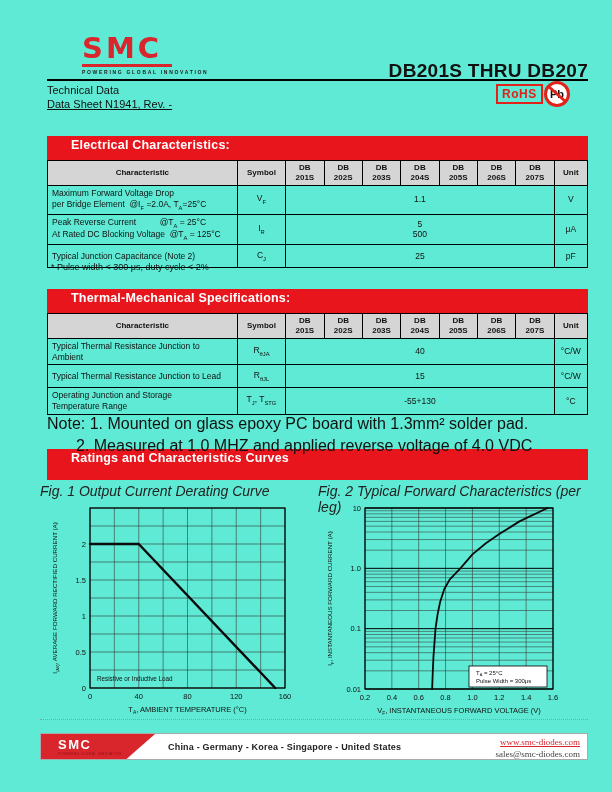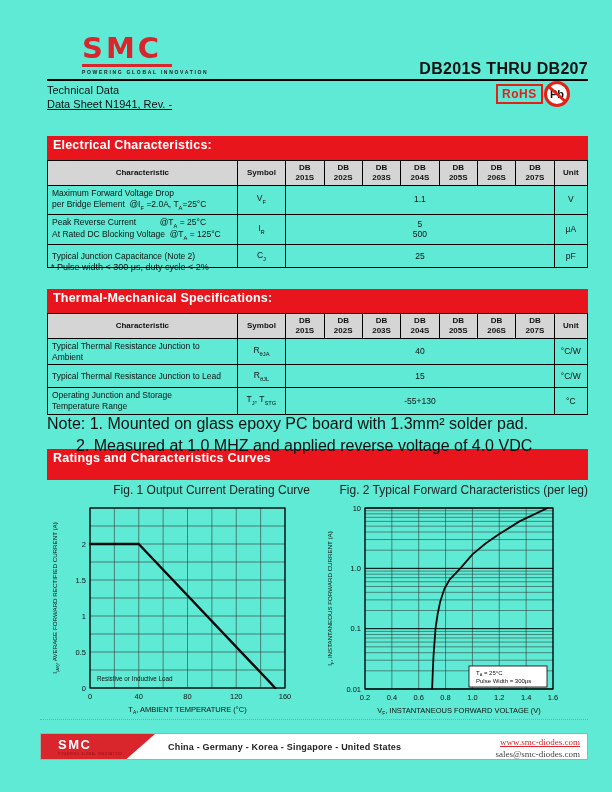--- a/index.html
+++ b/index.html
@@ -4,48 +4,48 @@
 <style>
   html,body{margin:0;padding:0;background:#888;}
   .page{position:relative;width:612px;height:792px;background:#5eead4;margin:0 auto;
         font-family:"Liberation Sans",sans-serif;color:#111;overflow:hidden;}
   :root{}
   
   .logo{position:absolute;left:82px;top:34px;}
   .logo-text{font-size:29px;font-weight:bold;color:#d8262c;letter-spacing:3px;line-height:1;font-family:"DejaVu Sans",sans-serif;}
   .logo-bar{height:3px;background:#d8262c;margin-top:1px;width:90px;}
   .logo-tagline{font-size:5px;font-weight:bold;letter-spacing:1.7px;color:#222;margin-top:2px;white-space:nowrap;}
-  .doc-title{position:absolute;right:24px;top:60px;font-size:16px;font-weight:bold;letter-spacing:.3px;}
+  .doc-title{position:absolute;right:24px;top:60px;font-size:19px;font-weight:bold;letter-spacing:.3px;}
   .header-rule{position:absolute;left:47px;top:79px;width:541px;height:2px;background:#000;}
   .tech1{position:absolute;left:47px;top:84px;font-size:11px;}
   .tech2{position:absolute;left:47px;top:98px;font-size:11px;text-decoration:underline;}
   .rohs{position:absolute;left:496px;top:84px;border:2px solid #e32119;color:#e32119;
         font-weight:bold;font-size:12px;padding:1px 4px;letter-spacing:.5px;}
   .pb-badge{position:absolute;left:543px;top:80px;}
   
   .banner{position:absolute;left:47px;width:541px;height:31px;background:#e8151c;color:#fff;
-          font-weight:bold;font-size:12.5px;line-height:19px;padding-left:6px;box-sizing:border-box;letter-spacing:.2px;}
+          font-weight:bold;font-size:12.5px;line-height:19px;padding-left:24px;box-sizing:border-box;letter-spacing:.2px;}
   #banner-electrical{top:136px}
   #banner-thermal{top:289px}
   #banner-curves{top:449px}
   
   .spec-table{position:absolute;left:47px;width:541px;border-collapse:collapse;font-size:8.5px;color:#111;table-layout:fixed;padding-left:36px;}
   #table-electrical{top:160px}
   #table-thermal{top:313px}
   .spec-table th,.spec-table td{border:1px solid #000;padding:2px 2px;line-height:1.25;}
   .spec-table th{background:#d5d5d5;font-size:8px;text-align:center;height:18px;}
   .spec-table td{text-align:center;height:18px;}
   .spec-table td.char{text-align:left;padding-left:4px;}
   .col-char{width:188px}.col-sym{width:48px}.col-db{width:38px}.col-unit{width:33px}
   sub{font-size:68%;}
   .footnote{position:absolute;left:51px;top:262px;font-size:9px;}
   .notes{position:absolute;left:47px;top:413px;font-size:16px;line-height:1.4;}
   .notes .indent{margin-left:29px;}
   
-  .fig-title{position:absolute;width:270px;text-align:right;font-size:12px;color:#222;}
+  .fig-title{position:absolute;width:270px;text-align:left;font-size:14px;color:#222;font-style:italic;}
   #fig1-title{left:40px;top:483px;}
   #fig2-title{left:318px;top:483px;}
   .chart{position:absolute;}
   #chart1{left:40px;top:496px;}
   #chart2{left:318px;top:496px;}
   
   .footer-dotted{position:absolute;left:40px;top:719px;width:548px;border-top:1px dotted #999;}
   .footer-bar{position:absolute;left:40px;top:733px;width:548px;height:27px;border:1px solid #aaa;background:#fff;box-sizing:border-box;}
   .footer-logo{position:absolute;left:0;top:0;width:114px;height:100%;background:#d8262c;
                clip-path:polygon(0 0,100% 0,75% 100%,0 100%);

